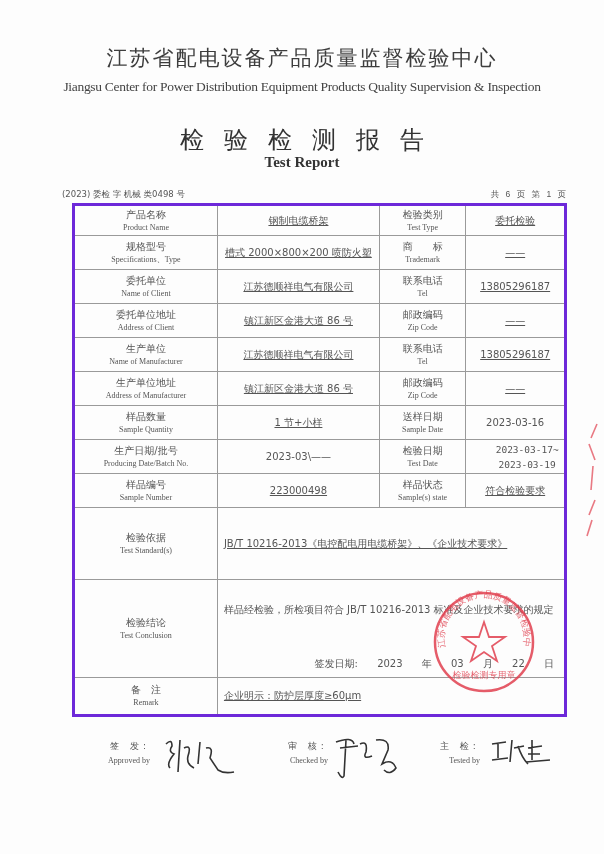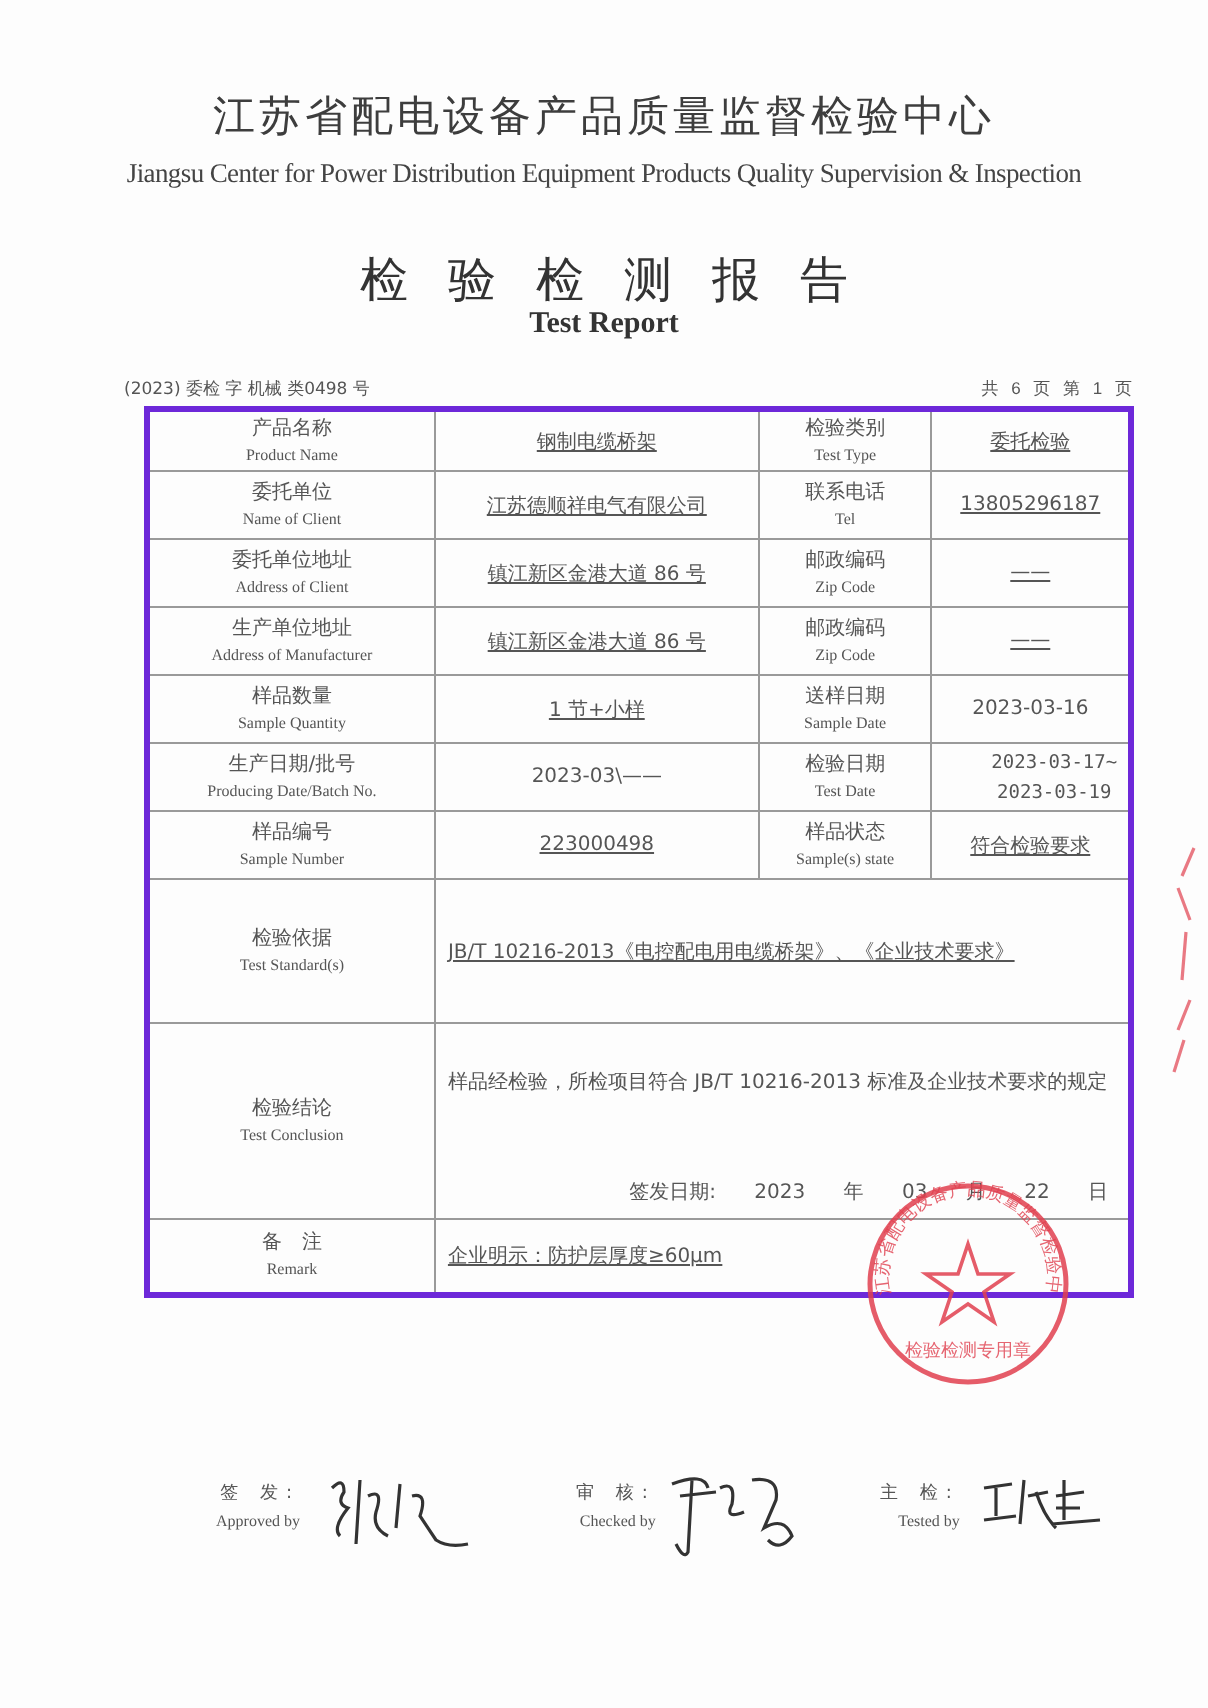--- a/index.html
+++ b/index.html
@@ -82,20 +82,32 @@
         </td>
     <td class="val">钢制电缆桥架</td>
     <td>
           <span class="lbl-cn">检验类别</span>
           <span class="lbl-en">Test Type</span>
         </td>
     <td class="val">委托检验</td>
   </tr>
   <tr style="height:34px">
     <td>
+          <span class="lbl-cn">规格型号</span>
+          <span class="lbl-en">Specifications、Type</span>
+        </td>
+    <td class="val">槽式 2000×800×200 喷防火塑</td>
+    <td>
+          <span class="lbl-cn">商　　标</span>
+          <span class="lbl-en">Trademark</span>
+        </td>
+    <td class="val">——</td>
+  </tr>
+  <tr style="height:34px">
+    <td>
           <span class="lbl-cn">委托单位</span>
           <span class="lbl-en">Name of Client</span>
         </td>
     <td class="val">江苏德顺祥电气有限公司</td>
     <td>
           <span class="lbl-cn">联系电话</span>
           <span class="lbl-en">Tel</span>
         </td>
     <td class="val">13805296187</td>
   </tr>
@@ -103,20 +115,32 @@
     <td>
           <span class="lbl-cn">委托单位地址</span>
           <span class="lbl-en">Address of Client</span>
         </td>
     <td class="val">镇江新区金港大道 86 号</td>
     <td>
           <span class="lbl-cn">邮政编码</span>
           <span class="lbl-en">Zip Code</span>
         </td>
     <td class="val">——</td>
+  </tr>
+  <tr style="height:34px">
+    <td>
+          <span class="lbl-cn">生产单位</span>
+          <span class="lbl-en">Name of Manufacturer</span>
+        </td>
+    <td class="val">江苏德顺祥电气有限公司</td>
+    <td>
+          <span class="lbl-cn">联系电话</span>
+          <span class="lbl-en">Tel</span>
+        </td>
+    <td class="val">13805296187</td>
   </tr>
   <tr style="height:34px">
     <td>
           <span class="lbl-cn">生产单位地址</span>
           <span class="lbl-en">Address of Manufacturer</span>
         </td>
     <td class="val">镇江新区金港大道 86 号</td>
     <td>
           <span class="lbl-cn">邮政编码</span>
           <span class="lbl-en">Zip Code</span>

